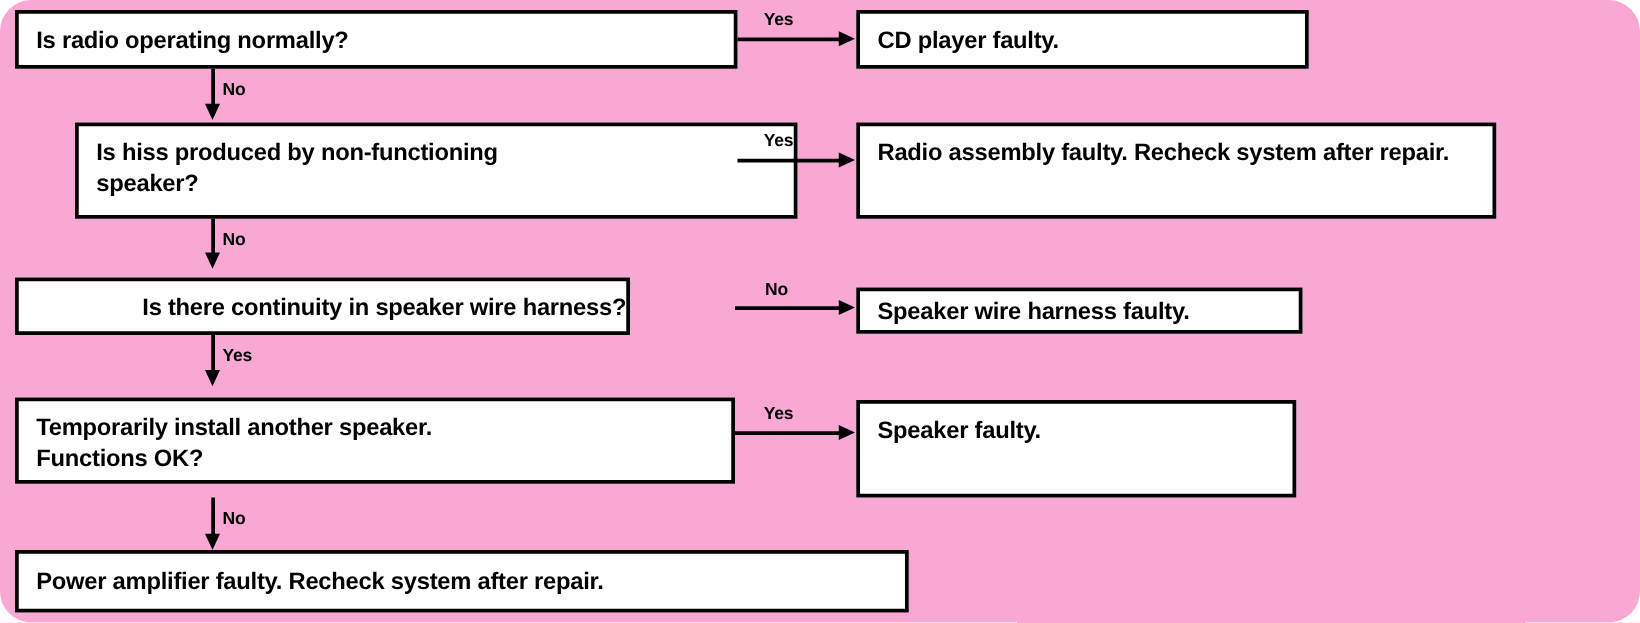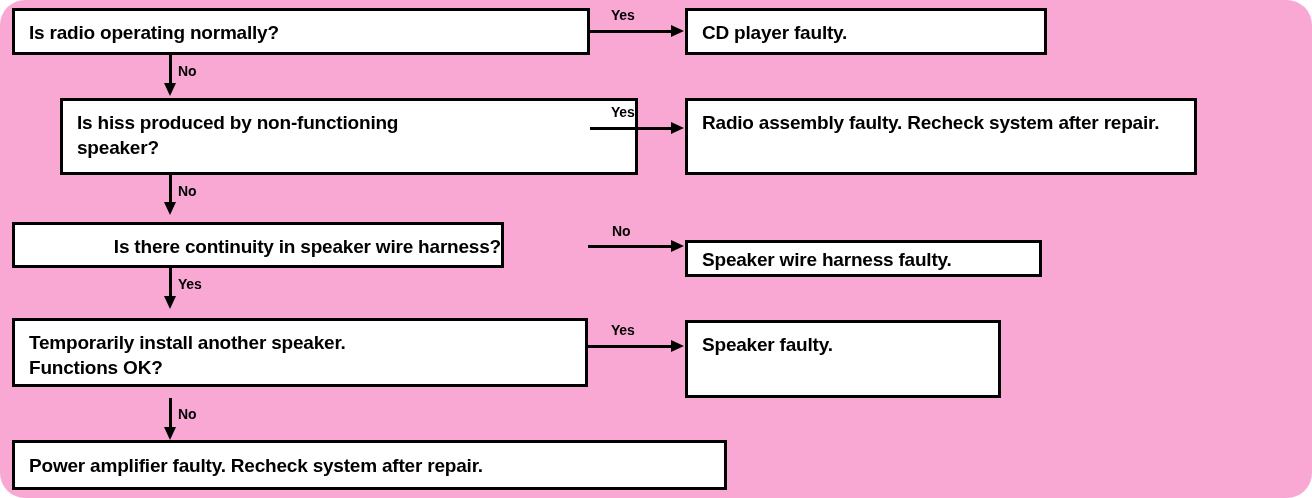--- a/index.html
+++ b/index.html
@@ -94,34 +94,34 @@
   <div class="v-line" style="left:169px; top:175px; height:32px;"></div>
   <div class="arrow-down" style="left:164px; top:202px;"></div>
   <div class="edge-label" style="left:178px; top:182px;">No</div>
 
   <div class="node" style="left:12px; top:222px; width:492px; height:46px;text-align:right;">Is there continuity in speaker wire harness?</div>
 
   <div class="h-line" style="left:588px; top:245px; width:85px;"></div>
   <div class="arrow-right" style="left:671px; top:240px;"></div>
   <div class="edge-label" style="left:612px; top:222px;">No</div>
 
-  <div class="node" style="left:685px; top:240px; width:357px; height:37px; padding-top:4px;">Speaker wire harness faulty.</div>
+  <div class="node" style="left:685px; top:230px; width:357px; height:37px; padding-top:4px;">Speaker wire harness faulty.</div>
 
   <div class="v-line" style="left:169px; top:268px; height:33px;"></div>
   <div class="arrow-down" style="left:164px; top:296px;"></div>
   <div class="edge-label" style="left:178px; top:275px;">Yes</div>
 
   <div class="node" style="left:12px; top:318px; width:576px; height:69px;">Temporarily install another speaker.
 Functions OK?</div>
 
   <div class="h-line" style="left:588px; top:345px; width:85px;"></div>
   <div class="arrow-right" style="left:671px; top:340px;"></div>
   <div class="edge-label" style="left:611px; top:321px;">Yes</div>
 
-  <div class="node" style="left:685px; top:320px; width:316px; height:78px;">Speaker faulty.</div>
+  <div class="node" style="left:685px; top:320px; width:352px; height:78px;">Speaker faulty.</div>
 
   <div class="v-line" style="left:169px; top:398px; height:33px;"></div>
   <div class="arrow-down" style="left:164px; top:427px;"></div>
   <div class="edge-label" style="left:178px; top:405px;">No</div>
 
   <div class="node" style="left:12px; top:440px; width:715px; height:50px; padding-top:10px;">Power amplifier faulty. Recheck system after repair.</div>
 
 </div>
 
 </body></html>

